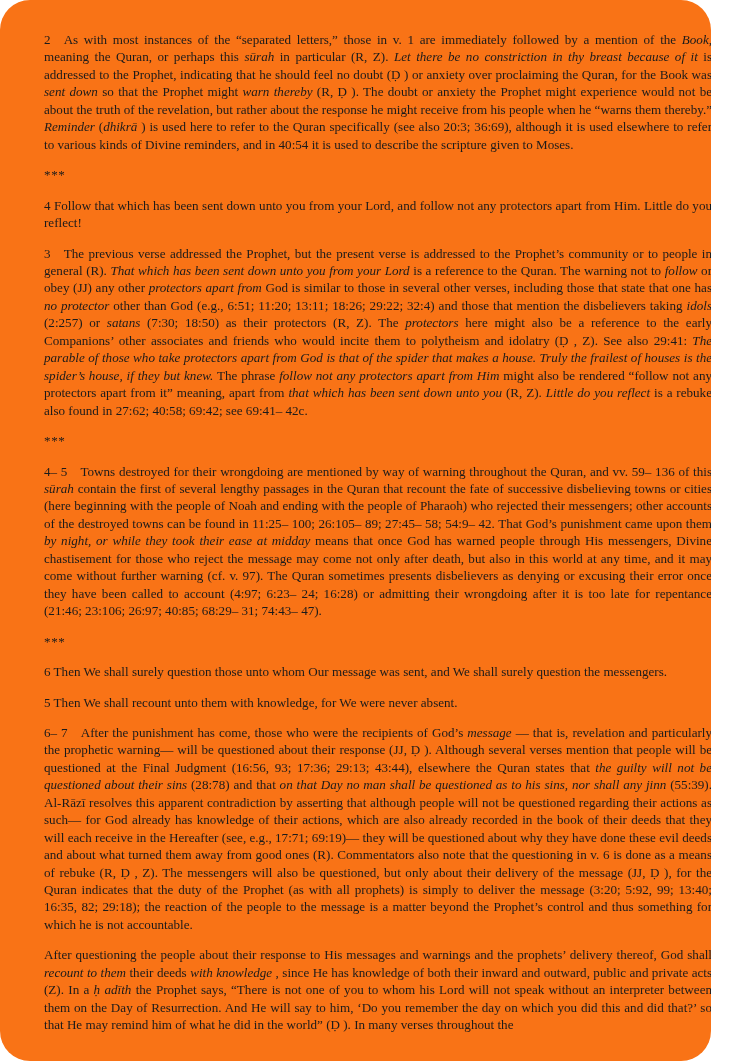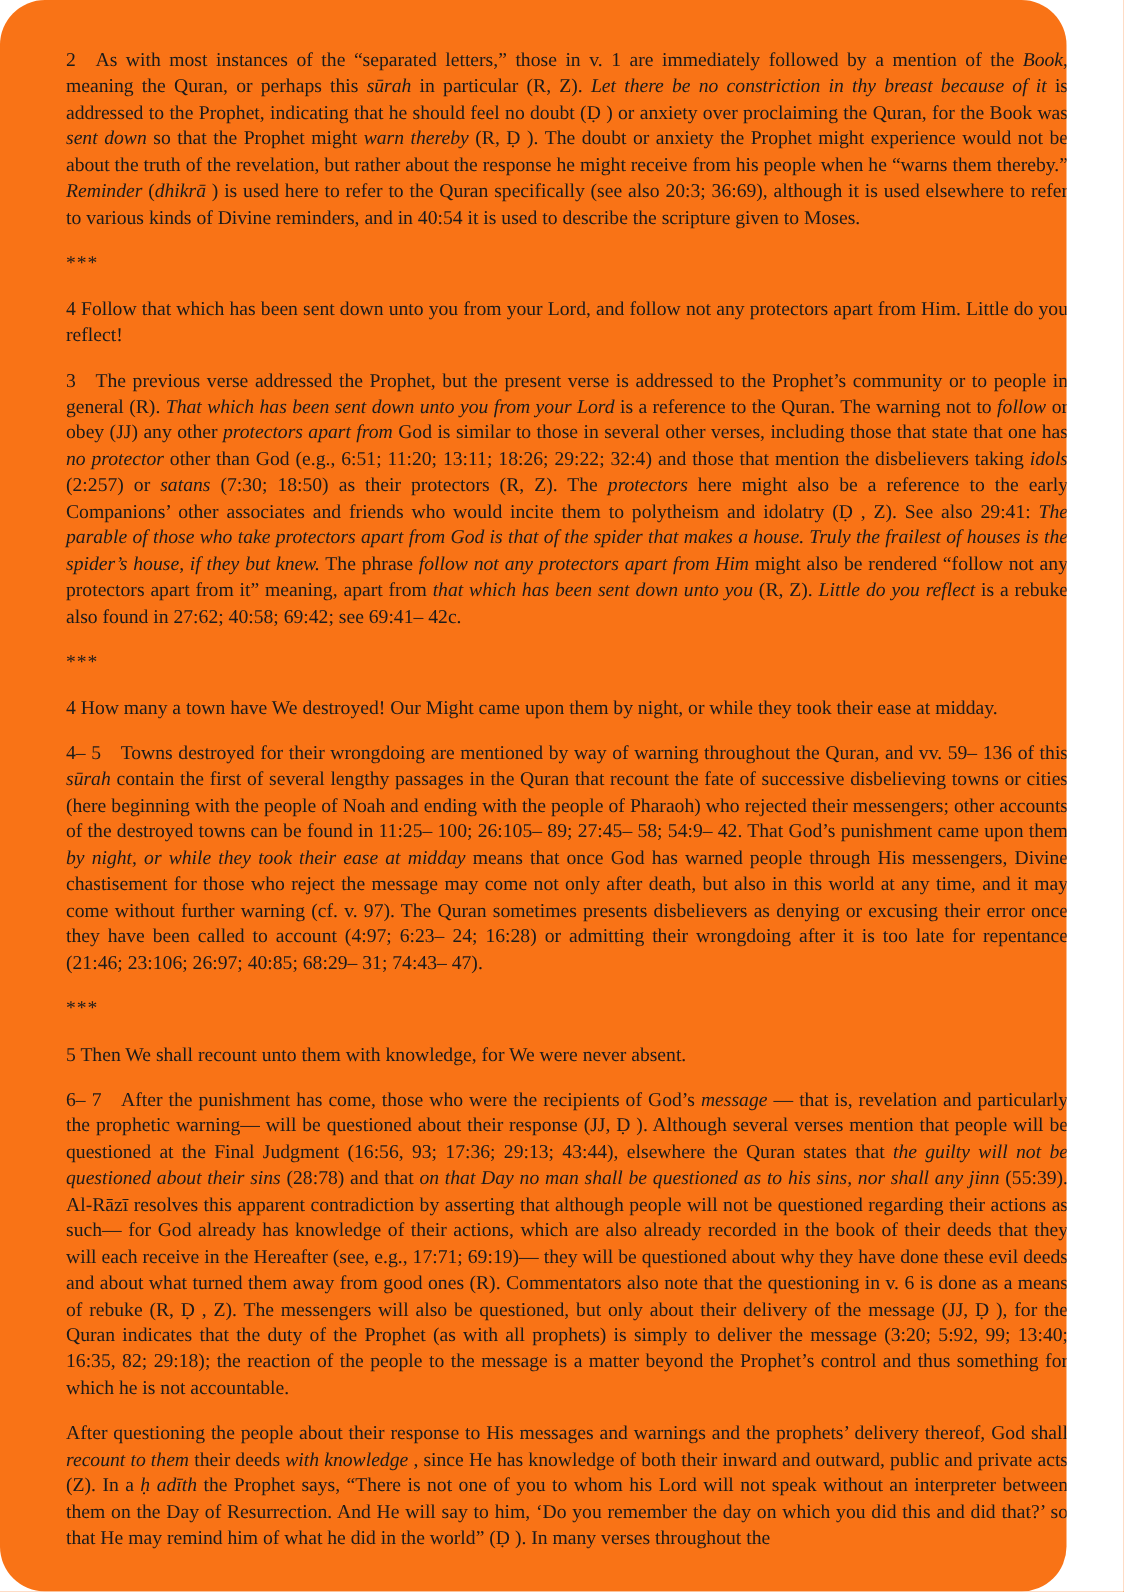--- a/index.html
+++ b/index.html
@@ -65,29 +65,29 @@
     <p class="sep">***</p>
 
     <p class="block verse">4 Follow that which has been sent down unto you from your Lord, and follow not any protectors apart from Him. Little do you reflect!</p>
 
     <p class="block commentary">
       <span>3 The previous verse addressed the Prophet, but the present verse is addressed to the Prophet’s community or to people in general (R). <i>That which has been sent down unto you from your Lord</i> is a reference to the Quran. The warning not to <i>follow</i> or obey (JJ) any other <i>protectors apart from</i> God is similar to those in several other verses, including those that state that one has <i>no protector</i> other than God (e.g., 6:51; 11:20; 13:11; 18:26; 29:22; 32:4) and those that mention the disbelievers taking <i>idols</i> (2:257) or <i>satans</i> (7:30; 18:50) as their protectors (R, Z). The <i>protectors</i> here might also be a reference to the early Companions’ other associates and friends who would incite them to polytheism and idolatry (Ḍ , Z). See also 29:41: <i>The parable of those who take protectors apart from God is that of the spider that makes a house. Truly the frailest of houses is the spider’s house, if they but knew.</i> The phrase <i>follow not any protectors apart from Him</i> might also be rendered “follow not any protectors apart from it” meaning, apart from <i>that which has been sent down unto you</i> (R, Z). <i>Little do you reflect</i> is a rebuke also found in 27:62; 40:58; 69:42; see 69:41– 42c.</span>
     </p>
 
     <p class="sep">***</p>
 
-    <p class="block verse">4 How many a town have We destroyed! Our Might came upon them by night, or while they took their ease at midday.</p>
 
 
     <p class="block commentary">
       <span>4– 5 Towns destroyed for their wrongdoing are mentioned by way of warning throughout the Quran, and vv. 59– 136 of this <i>sūrah</i> contain the first of several lengthy passages in the Quran that recount the fate of successive disbelieving towns or cities (here beginning with the people of Noah and ending with the people of Pharaoh) who rejected their messengers; other accounts of the destroyed towns can be found in 11:25– 100; 26:105– 89; 27:45– 58; 54:9– 42. That God’s punishment came upon them <i>by night, or while they took their ease at midday</i> means that once God has warned people through His messengers, Divine chastisement for those who reject the message may come not only after death, but also in this world at any time, and it may come without further warning (cf. v. 97). The Quran sometimes presents disbelievers as denying or excusing their error once they have been called to account (4:97; 6:23– 24; 16:28) or admitting their wrongdoing after it is too late for repentance (21:46; 23:106; 26:97; 40:85; 68:29– 31; 74:43– 47).</span>
     </p>
 
     <p class="sep">***</p>
 
+    <p class="block verse">6 Then We shall surely question those unto whom Our message was sent, and We shall surely question the messengers.</p>
 
     <p class="block verse">5 Then We shall recount unto them with knowledge, for We were never absent.</p>
 
     <p class="block commentary">
       <span>6– 7 After the punishment has come, those who were the recipients of God’s <i>message</i> — that is, revelation and particularly the prophetic warning— will be questioned about their response (JJ, Ḍ ). Although several verses mention that people will be questioned at the Final Judgment (16:56, 93; 17:36; 29:13; 43:44), elsewhere the Quran states that <i>the guilty will not be questioned about their sins</i> (28:78) and that <i>on that Day no man shall be questioned as to his sins, nor shall any jinn</i> (55:39). Al-Rāzī resolves this apparent contradiction by asserting that although people will not be questioned regarding their actions as such— for God already has knowledge of their actions, which are also already recorded in the book of their deeds that they will each receive in the Hereafter (see, e.g., 17:71; 69:19)— they will be questioned about why they have done these evil deeds and about what turned them away from good ones (R). Commentators also note that the questioning in v. 6 is done as a means of rebuke (R, Ḍ , Z). The messengers will also be questioned, but only about their delivery of the message (JJ, Ḍ ), for the Quran indicates that the duty of the Prophet (as with all prophets) is simply to deliver the message (3:20; 5:92, 99; 13:40; 16:35, 82; 29:18); the reaction of the people to the message is a matter beyond the Prophet’s control and thus something for which he is not accountable.</span>
     </p>
 
     <p class="block commentary-continued">
       <span>After questioning the people about their response to His messages and warnings and the prophets’ delivery thereof, God shall <i>recount to them</i> their deeds <i>with knowledge</i> , since He has knowledge of both their inward and outward, public and private acts (Z). In a <i>ḥ</i> <i>adīth</i> the Prophet says, “There is not one of you to whom his Lord will not speak without an interpreter between them on the Day of Resurrection. And He will say to him, ‘Do you remember the day on which you did this and did that?’ so that He may remind him of what he did in the world” (Ḍ ). In many verses throughout the</span>
     </p>

